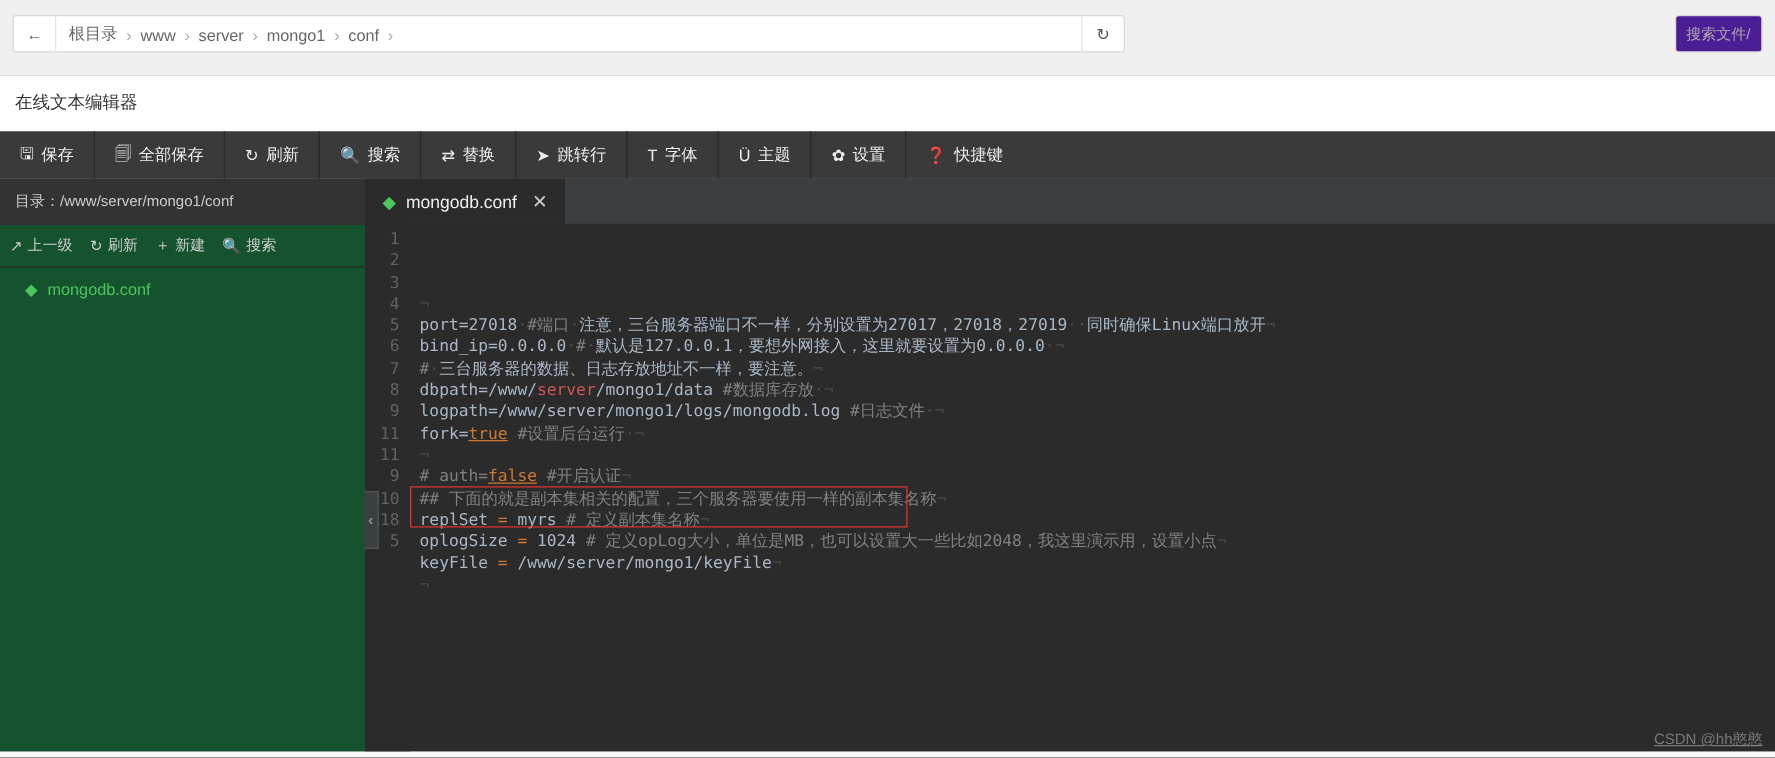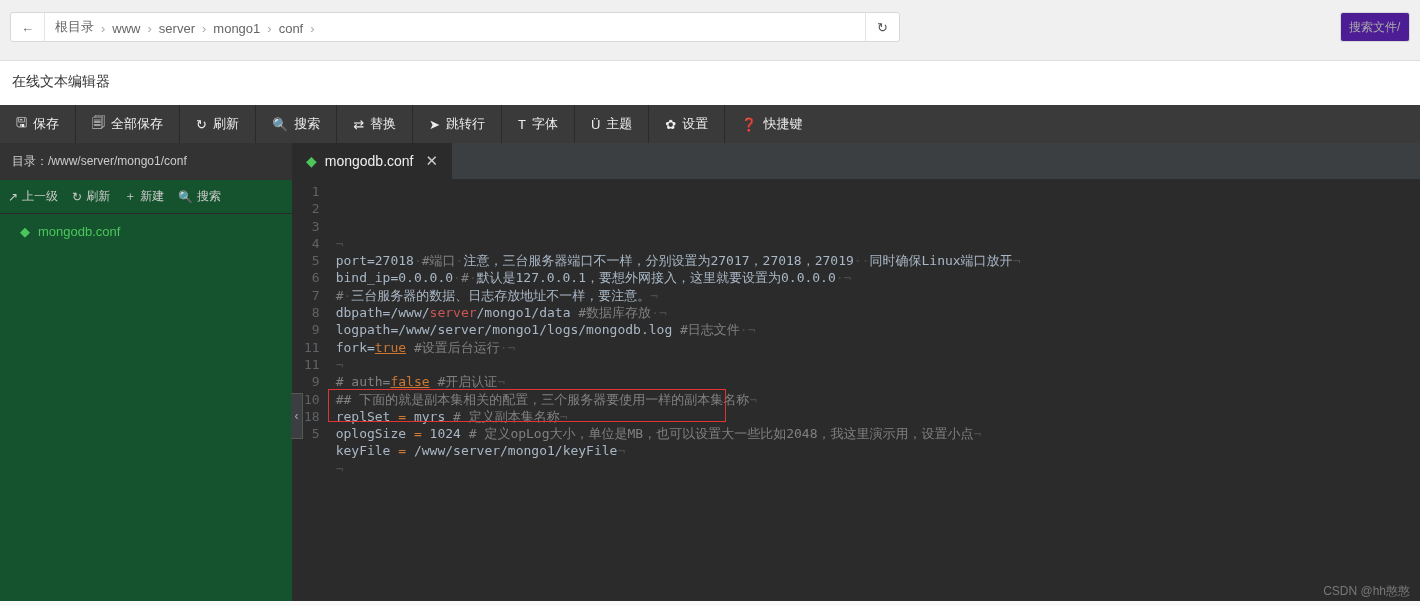--- a/index.html
+++ b/index.html
@@ -49,21 +49,21 @@
 .code { padding: 4px 8px 0 8px; color: #bbb; white-space: pre; position: relative; }
 .code-line { height: 17.3px; } 
 .cmt { color: #808080; }
 .str { color: #a9b7c6; }
 .srv { color: #cc5555; }
 .tf { color: #cc7832; text-decoration: underline; }
 .eq { color: #cc7832; }
 .wsp { color: #4b4b4b; }
 .red-box { position: absolute; border: 1px solid #e03333; }
 
-.watermark { position: absolute; right: 10px; bottom: 6px; color: rgba(170,170,170,.6); font-size: 12px; }
+.watermark { position: absolute; right: 10px; bottom: 6px; color: rgba(170,170,170,.6); font-size: 12px; text-decoration: underline; }
 </style>
 </head>
 <body>
 
 <div class="topbar">
   <div class="breadcrumb-box">
     <div class="bc-back">←</div>
     <div class="bc-path">
       <span class="bc-seg">根目录</span>
         <span class="bc-sep">›</span>

